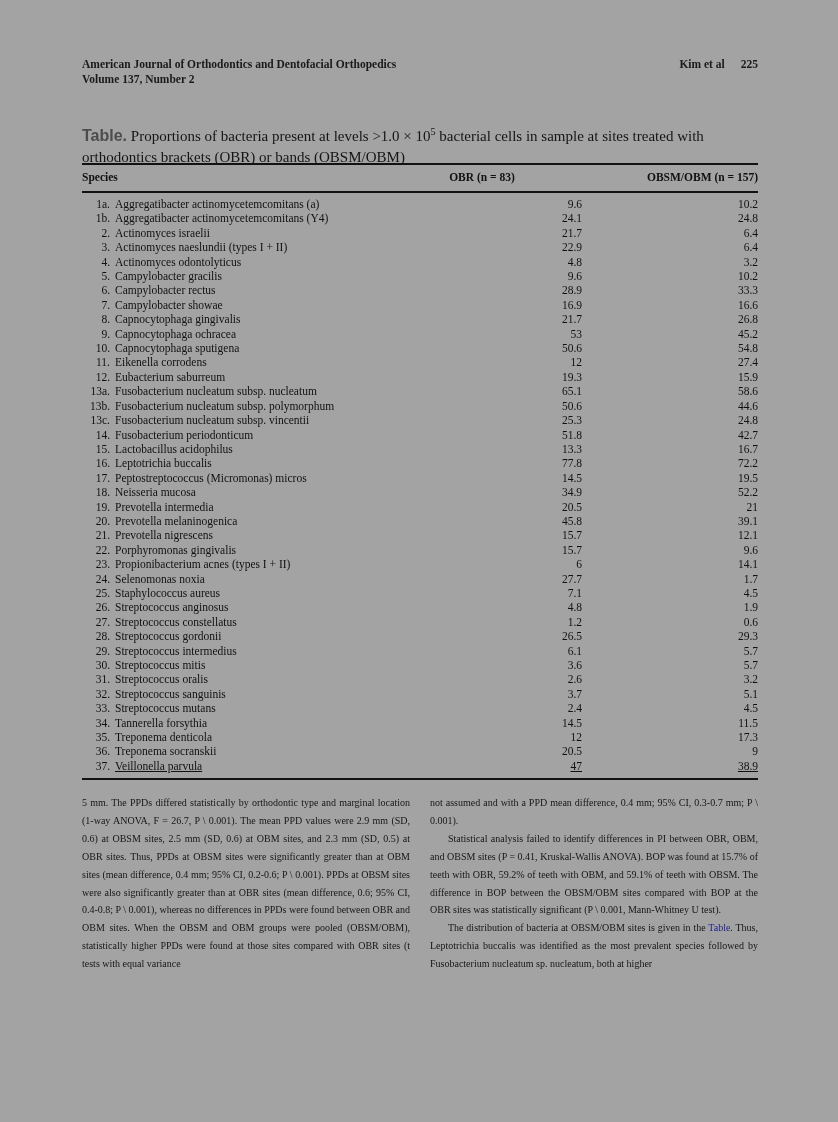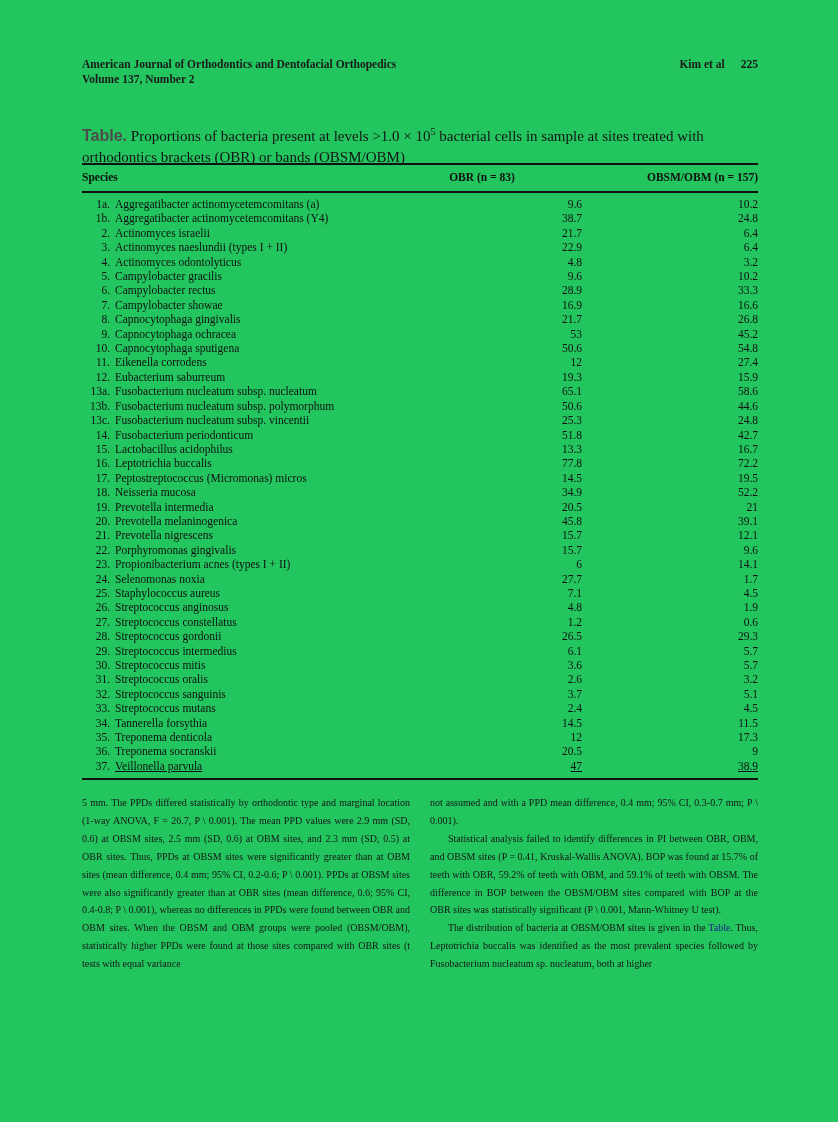--- a/index.html
+++ b/index.html
@@ -1,17 +1,17 @@
 <!DOCTYPE html>
 <html><head>
 <meta charset="utf-8">
 <style>
   html,body{margin:0;padding:0;background:#ffffff;}
   #page{
-    position:relative;width:838px;height:1122px;background:#22c55e;
+    position:relative;width:838px;height:1122px;background:#a3a3a3;
     font-family:"Liberation Serif",serif;color:#1a1a1a;overflow:hidden;
   }
   
   .runhead{position:absolute;top:57px;left:82px;width:676px;
     font-size:11.5px;line-height:15px;font-weight:bold;}
   .runhead .left{float:left;}
   .runhead .right{float:right;text-align:right;}
   .pageno{margin-left:16px;}
   
   .caption{position:absolute;top:121px;left:82px;width:678px;
@@ -79,21 +79,21 @@
         </tr>
       </thead>
       <tbody>
           <tr>
             <td class="sp"><span class="num">1a.</span><span>Aggregatibacter actinomycetemcomitans (a)</span></td>
             <td class="v obr">9.6</td>
             <td class="v obsm">10.2</td>
           </tr>
           <tr>
             <td class="sp"><span class="num">1b.</span><span>Aggregatibacter actinomycetemcomitans (Y4)</span></td>
-            <td class="v obr">38.7</td>
+            <td class="v obr">24.1</td>
             <td class="v obsm">24.8</td>
           </tr>
           <tr>
             <td class="sp"><span class="num">2.</span><span>Actinomyces israelii</span></td>
             <td class="v obr">21.7</td>
             <td class="v obsm">6.4</td>
           </tr>
           <tr>
             <td class="sp"><span class="num">3.</span><span>Actinomyces naeslundii (types I + II)</span></td>
             <td class="v obr">22.9</td>

